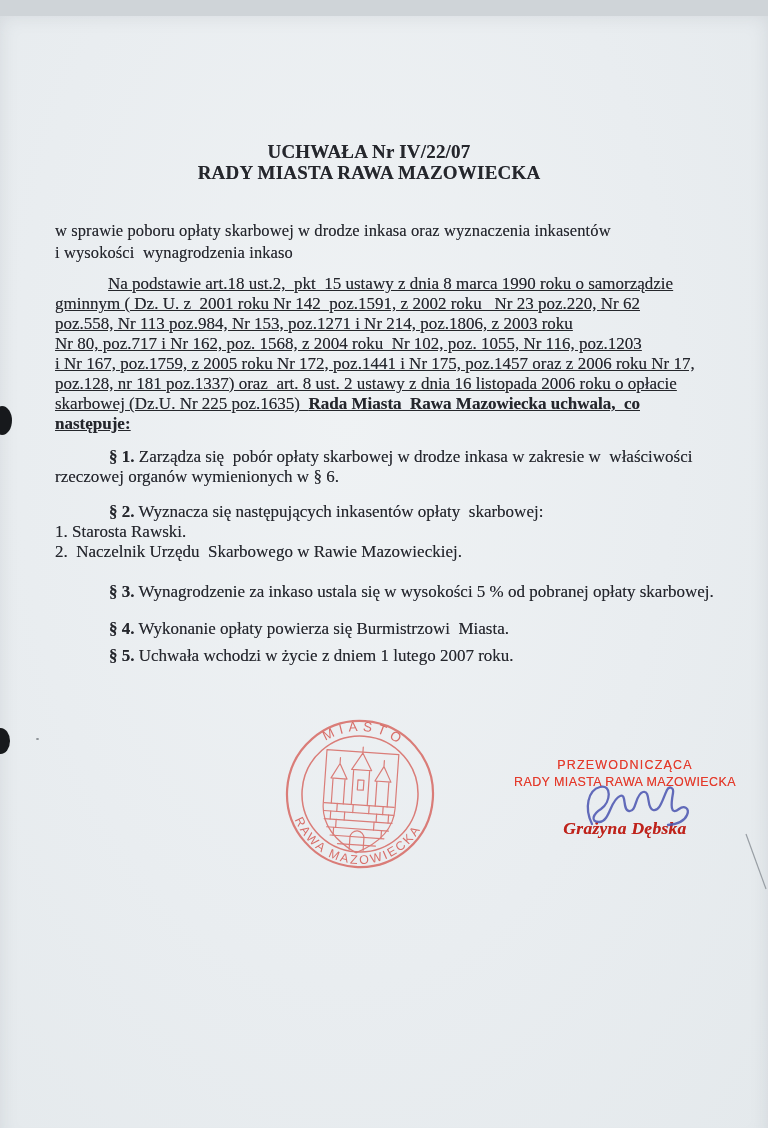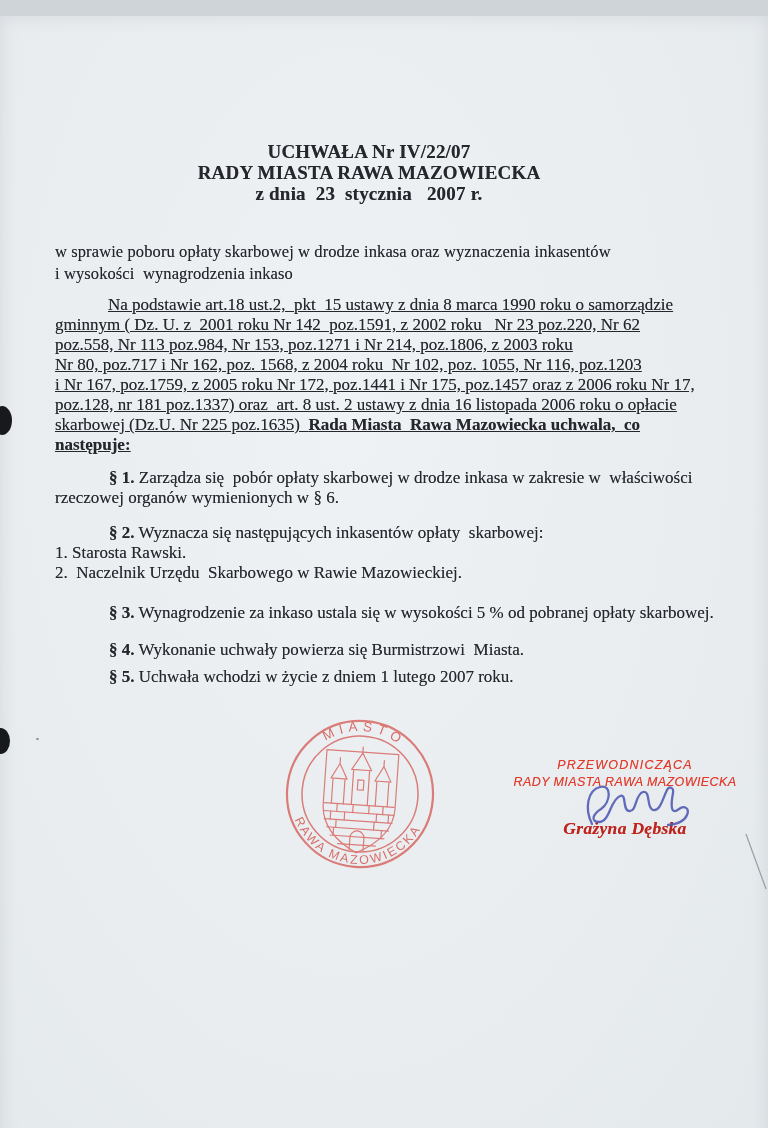--- a/index.html
+++ b/index.html
@@ -39,21 +39,20 @@
 
   
   .stamp{
     position:absolute;left:280px;top:698px;width:160px;height:160px;
     transform:rotate(4deg);opacity:.92;
   }
   
   .sig-block{
     position:absolute;left:505px;top:742px;width:240px;text-align:center;
     font-family:"Liberation Sans","DejaVu Sans",sans-serif;
-    font-style:italic;
   }
   .sig-line1{font-size:12.5px;letter-spacing:1.2px;color:#e43a2b;text-shadow:0 0 .6px rgba(228,58,43,.6);}
   .sig-line2{font-size:12.5px;letter-spacing:.4px;color:#e43a2b;margin-top:3px;text-shadow:0 0 .6px rgba(228,58,43,.6);}
   .sig-name{
     position:absolute;left:505px;top:802px;width:240px;text-align:center;
     font-family:"Liberation Serif","DejaVu Serif",serif;
     font-size:17.5px;font-weight:bold;font-style:italic;color:#bf231b;
     letter-spacing:.3px;text-shadow:0 0 .5px rgba(191,35,27,.6);
   }
   .ink{position:absolute;left:580px;top:762px;width:125px;height:55px;z-index:5;}
@@ -64,41 +63,41 @@
   .hole-2{left:-9px;top:712px;width:19px;height:26px;}
   .speck{position:absolute;left:36px;top:722px;width:3px;height:2px;background:#8b9095;border-radius:50%;}
   .scratch{position:absolute;left:744px;top:815px;width:26px;height:62px;}
 </style>
 </head>
 <body>
 
 <div class="page">
 
   <div class="content">
-    <div class="title"><div>UCHWAŁA Nr IV/22/07</div><div>RADY MIASTA RAWA MAZOWIECKA</div><div>z dnia  23  stycznia   2007 r.</div></div>
+    <div class="title"><div>UCHWAŁA Nr IV/22/07</div><div>RADY MIASTA RAWA MAZOWIECKA</div></div>
 
     <p class="subject">w sprawie poboru opłaty skarbowej w drodze inkasa oraz wyznaczenia inkasentów
 i wysokości  wynagrodzenia inkaso</p>
 
     <p class="preamble"><span>Na podstawie art.18 ust.2,  pkt  15 ustawy z dnia 8 marca 1990 roku o samorządzie
 gminnym ( Dz. U. z  2001 roku Nr 142  poz.1591, z 2002 roku   Nr 23 poz.220, Nr 62
 poz.558, Nr 113 poz.984, Nr 153, poz.1271 i Nr 214, poz.1806, z 2003 roku
 Nr 80, poz.717 i Nr 162, poz. 1568, z 2004 roku  Nr 102, poz. 1055, Nr 116, poz.1203
 i Nr 167, poz.1759, z 2005 roku Nr 172, poz.1441 i Nr 175, poz.1457 oraz z 2006 roku Nr 17,
 poz.128, nr 181 poz.1337) oraz  art. 8 ust. 2 ustawy z dnia 16 listopada 2006 roku o opłacie
 skarbowej (Dz.U. Nr 225 poz.1635)  </span><span class="b">Rada Miasta  Rawa Mazowiecka uchwala,  co
 następuje:</span></p>
 
     <p class="section sec-1"><span class="b">§ 1.</span><span> Zarządza się  pobór opłaty skarbowej w drodze inkasa w zakresie w  właściwości
 rzeczowej organów wymienionych w § 6.</span></p>
     <p class="section sec-2"><span class="b">§ 2.</span><span> Wyznacza się następujących inkasentów opłaty  skarbowej:
 1. Starosta Rawski.
 2.  Naczelnik Urzędu  Skarbowego w Rawie Mazowieckiej.</span></p>
     <p class="section sec-3"><span class="b">§ 3.</span><span> Wynagrodzenie za inkaso ustala się w wysokości 5 % od pobranej opłaty skarbowej.</span></p>
-    <p class="section sec-4"><span class="b">§ 4.</span><span> Wykonanie uchwały powierza się Burmistrzowi  Miasta.</span></p>
+    <p class="section sec-4"><span class="b">§ 4.</span><span> Wykonanie opłaty powierza się Burmistrzowi  Miasta.</span></p>
     <p class="section sec-5"><span class="b">§ 5.</span><span> Uchwała wchodzi w życie z dniem 1 lutego 2007 roku.</span></p>
   </div>
 
   <svg class="stamp" viewBox="0 0 160 160" width="160" height="160">
     <defs>
       <path id="arcTop" d="M 17 80 A 63 63 0 0 1 143 80"></path>
       <path id="arcBottom" d="M 10 80 A 70 70 0 0 0 150 80"></path>
     </defs>
     <g fill="none" stroke-width="2.2" opacity="0.8" stroke-linecap="round" stroke-linejoin="round" stroke="#d4544d">
       <circle cx="80" cy="80" r="73"></circle>

